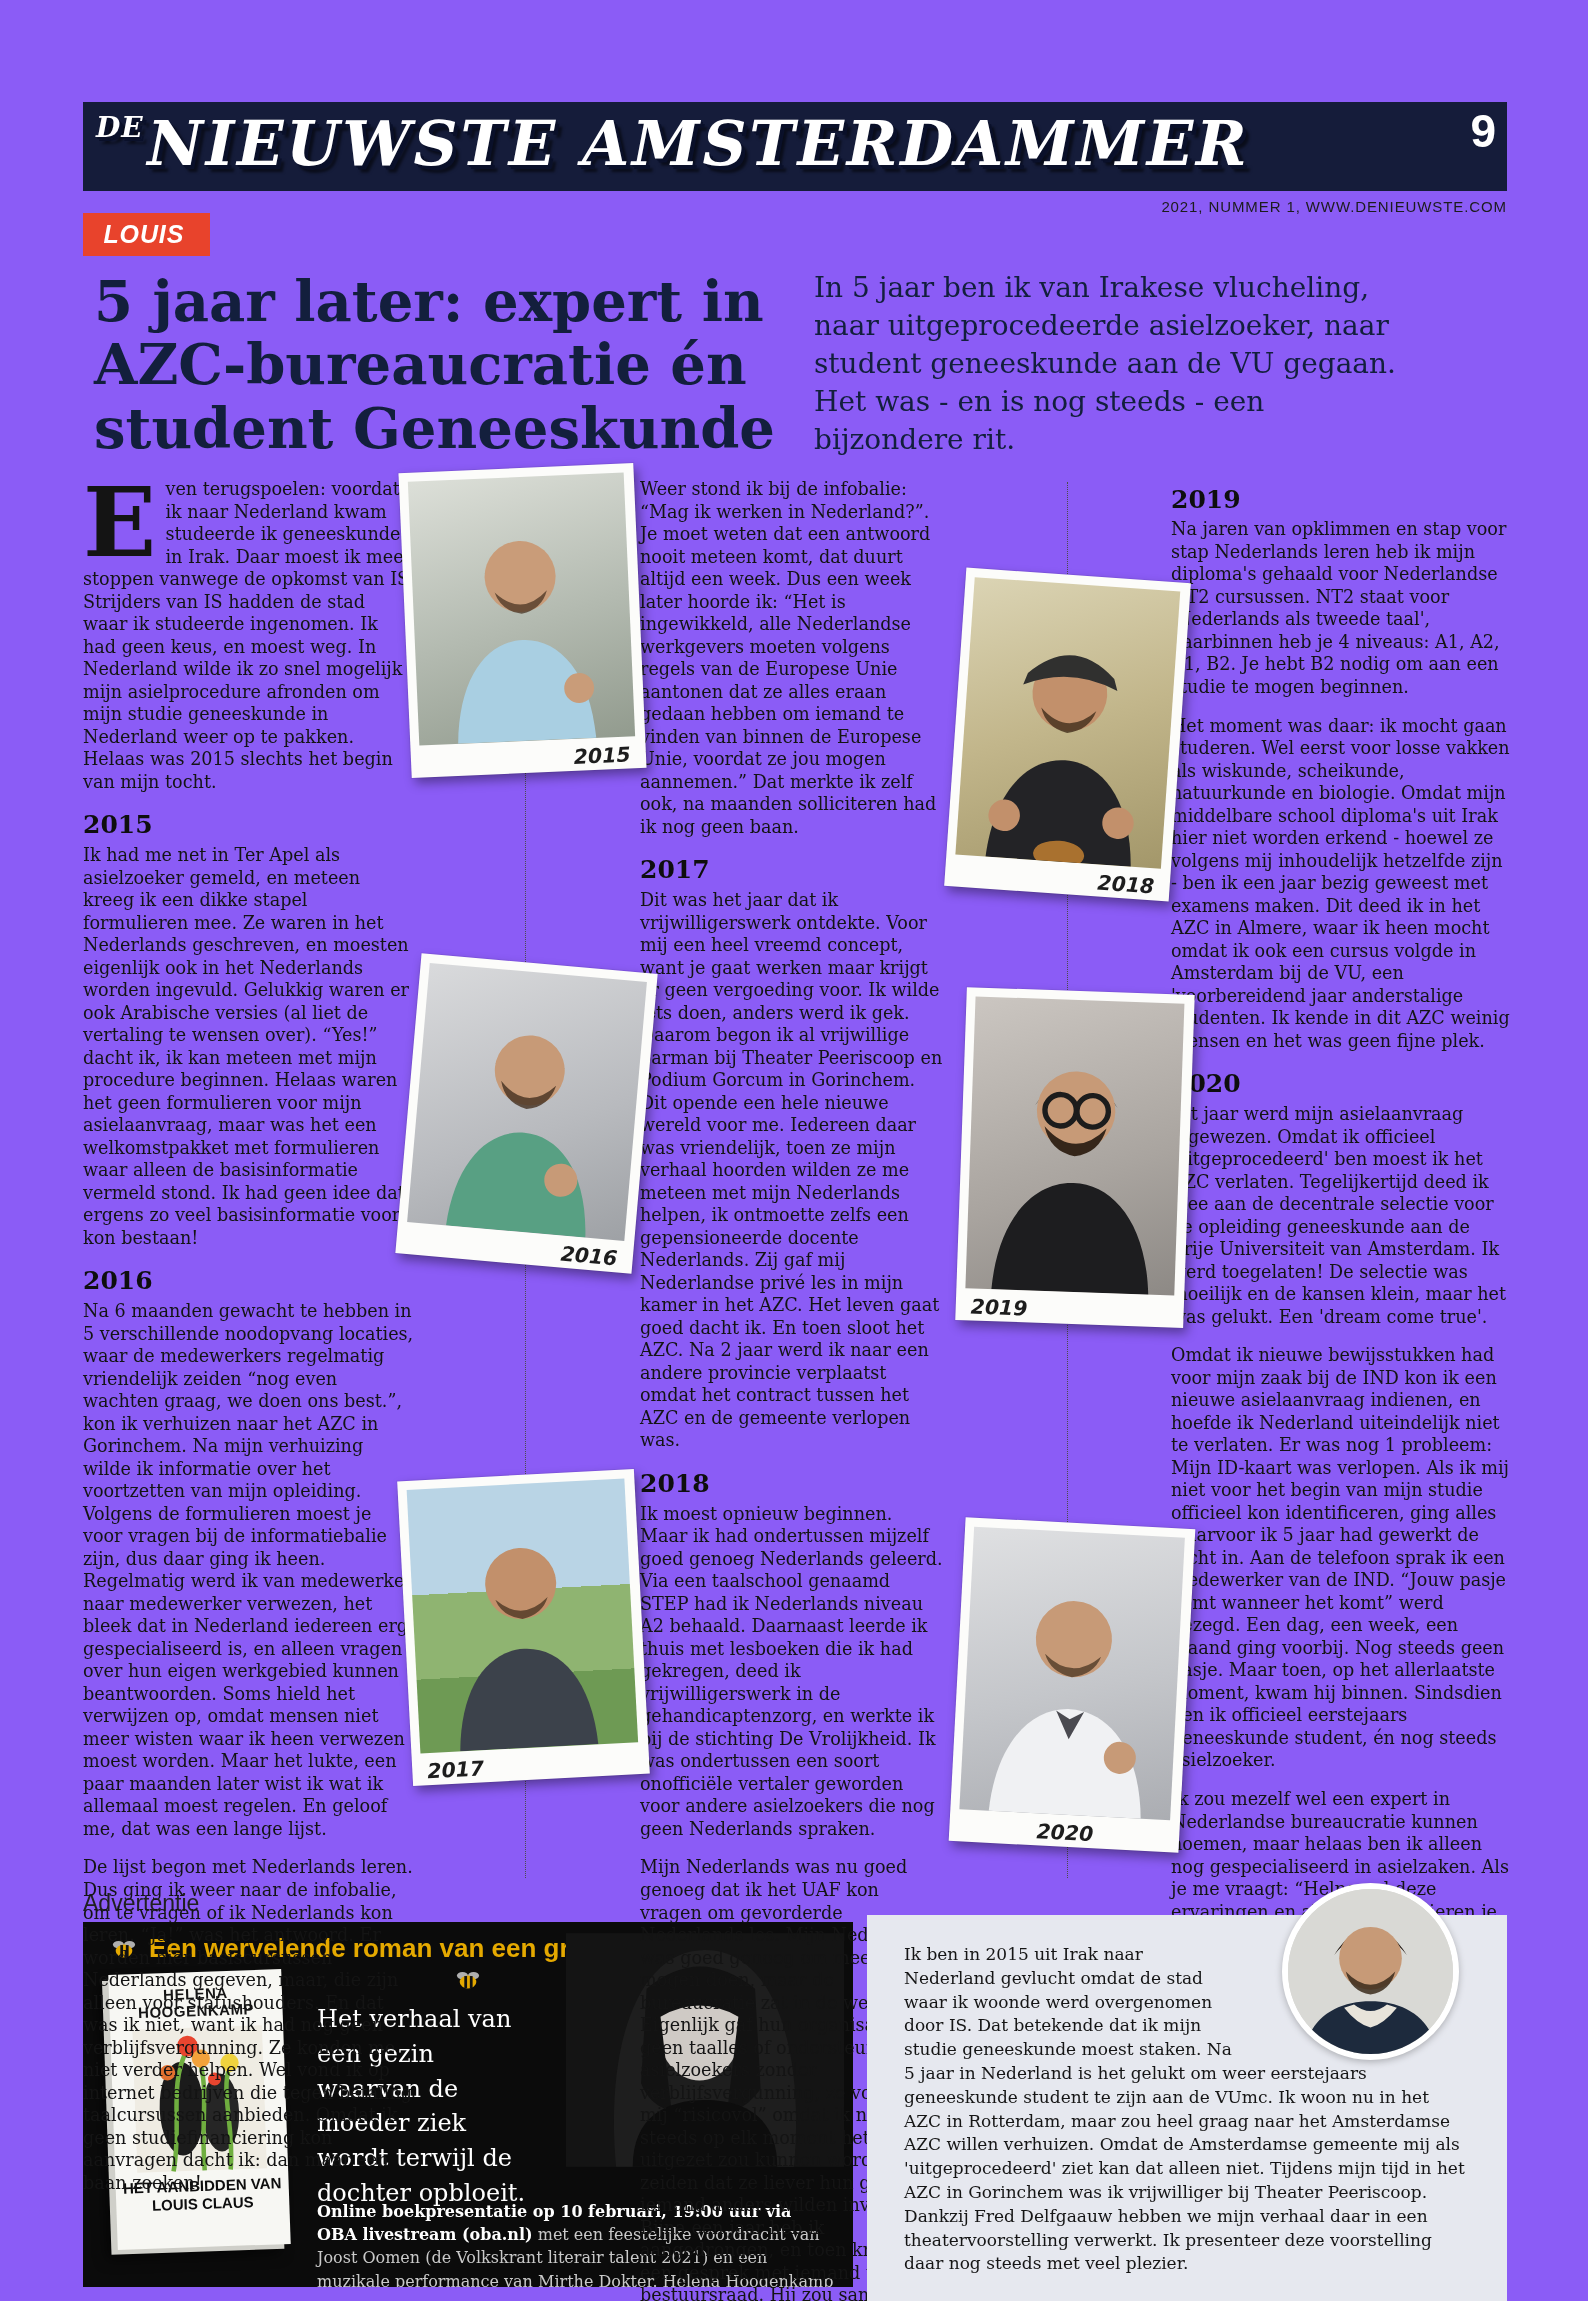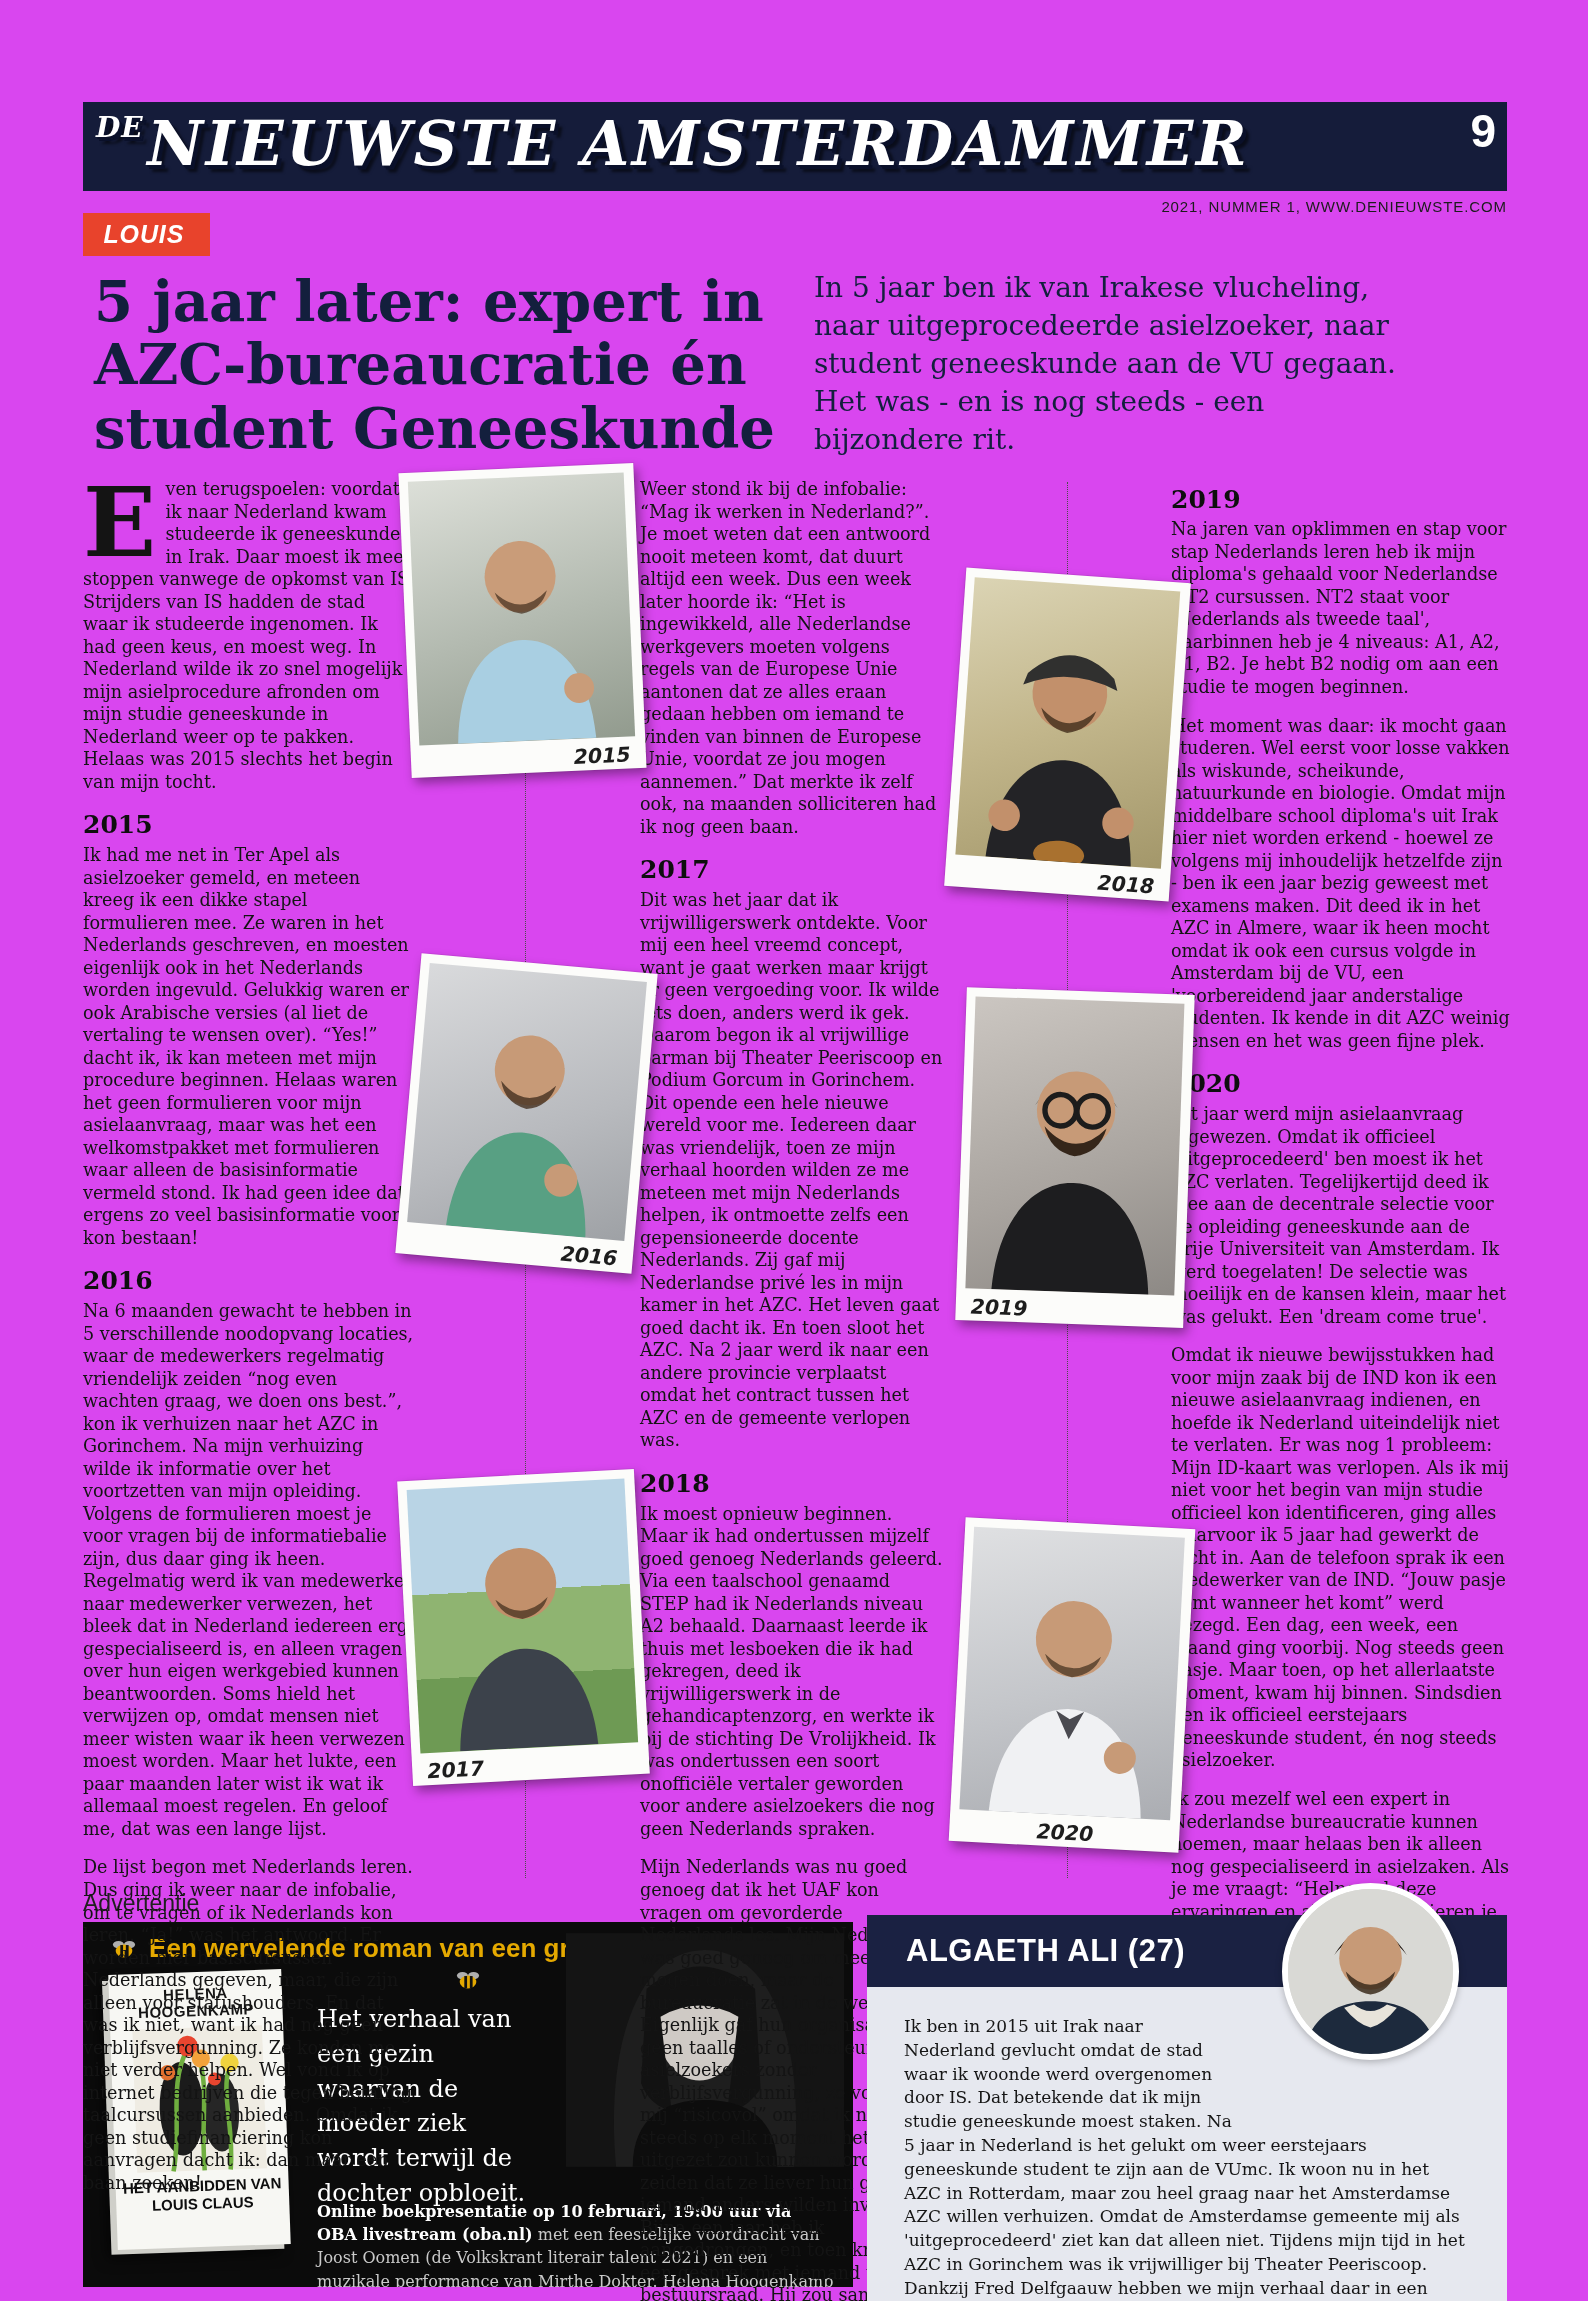--- a/index.html
+++ b/index.html
@@ -1,17 +1,17 @@
 <!DOCTYPE html>
 <html style="font-size:15px"><head>
 <meta charset="utf-8">
 <title>De Nieuwste Amsterdammer</title>
 <style>
   html,body{margin:0;padding:0;background:#888;}
-  .page{position:relative;width:1589px;height:2301px;background:#d946ef;margin:0 auto;overflow:hidden;
+  .page{position:relative;width:1589px;height:2301px;background:#8b5cf6;margin:0 auto;overflow:hidden;
         font-family:"DejaVu Serif", serif;}
 
   
   .masthead-bar{position:absolute;left:83px;top:102px;width:1424px;height:89px;background:#151c3a;}
   .masthead-logo{position:absolute;left:96px;top:108px;white-space:nowrap;
     font-family:"DejaVu Serif", serif;font-weight:bold;font-style:italic;font-size:61px;color:#fff;
     letter-spacing:2.8px;z-index:3;
     text-shadow:1.9px 1.9px 0 #0a102a, 3.7px 3.7px 0 #0a102a, 6.5px 6.5px 2.8px rgba(0,0,0,.55);}
   .masthead-logo .de{font-size:28px;vertical-align:28px;letter-spacing:0.9px;margin-right:3.7px;}
   .page-number{position:absolute;right:93px;top:104px;color:#fff;z-index:3;
@@ -278,23 +278,20 @@
         <path d="M30 50 Q26 18 48 14 Q72 16 68 50 Q70 24 48 20 Q28 24 30 50Z" fill="#101010"></path>
         <path d="M29 20 Q48 4 68 20 L70 56 Q64 64 58 64 L62 30 Q48 22 34 30 L38 64 Q30 62 27 54 Z" fill="#121212"></path>
         <path d="M24 84 C24 66 36 60 50 60 C64 60 76 66 76 84 Z" fill="#0d0d0d"></path>
       </svg>
     </div>
 
     <div class="ad-details"><span class="strong">Online boekpresentatie op 10 februari, 19:00 uur via OBA livestream (oba.nl)</span> <span>met een feestelijke voordracht van Joost Oomen (de Volkskrant literair talent 2021) en een muzikale performance van Mirthe Dokter. Helena Hoogenkamp zal fragmenten uit haar roman voorlezen en in gesprek gaan over verliefdheid en het verlangen naar een ander leven.</span></div>
   </div>
 
   <div class="bio">
-    <div class="bio-bar">
-      <div class="bio-title">ALGAETH ALI (27)</div>
-    </div>
     <div class="bio-body">
       <span class="bio-spacer"></span>
       <span>Ik ben in 2015 uit Irak naar Nederland gevlucht omdat de stad waar ik woonde werd overgenomen door IS. Dat betekende dat ik mijn studie geneeskunde moest staken. Na 5 jaar in Nederland is het gelukt om weer eerstejaars geneeskunde student te zijn aan de VUmc. Ik woon nu in het AZC in Rotterdam, maar zou heel graag naar het Amsterdamse AZC willen verhuizen. Omdat de Amsterdamse gemeente mij als 'uitgeprocedeerd' ziet kan dat alleen niet. Tijdens mijn tijd in het AZC in Gorinchem was ik vrijwilliger bij Theater Peeriscoop. Dankzij Fred Delfgaauw hebben we mijn verhaal daar in een theatervoorstelling verwerkt. Ik presenteer deze voorstelling daar nog steeds met veel plezier.</span>
     </div>
   </div>
   <div class="bio-avatar">
     <svg viewBox="0 0 100 100">
       <rect width="100" height="100" fill="#d9d9d5"></rect>
       <path d="M28 40 Q50 12 72 40 Q62 24 50 24 Q38 24 28 40Z" fill="#221811"></path>
       <circle cx="50" cy="42" r="19" fill="#c79a77"></circle>

